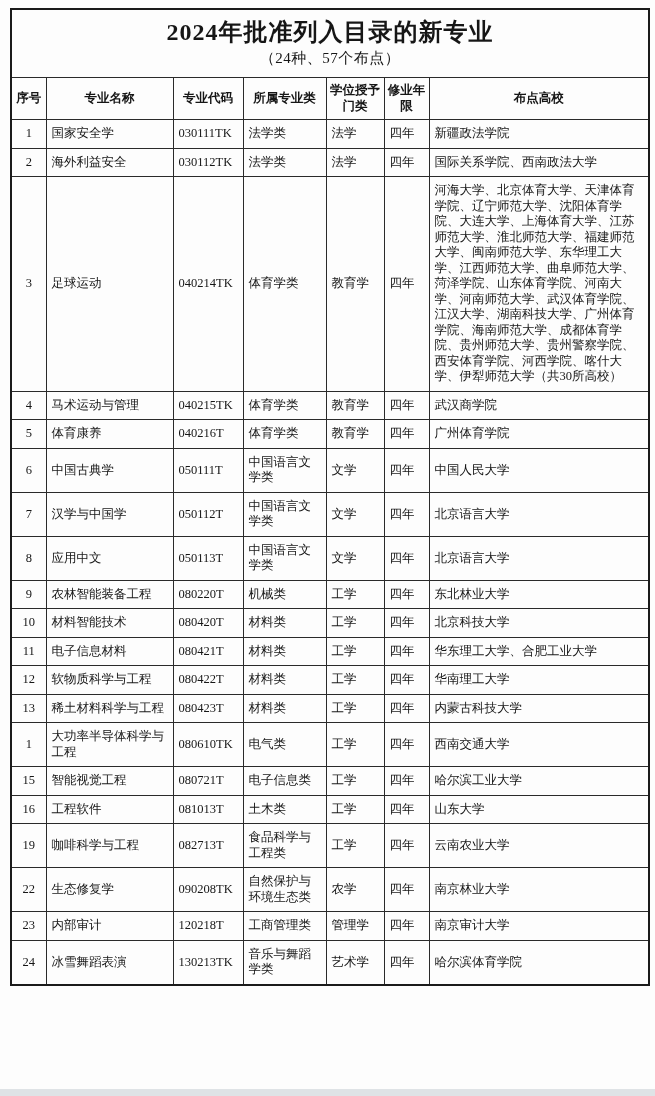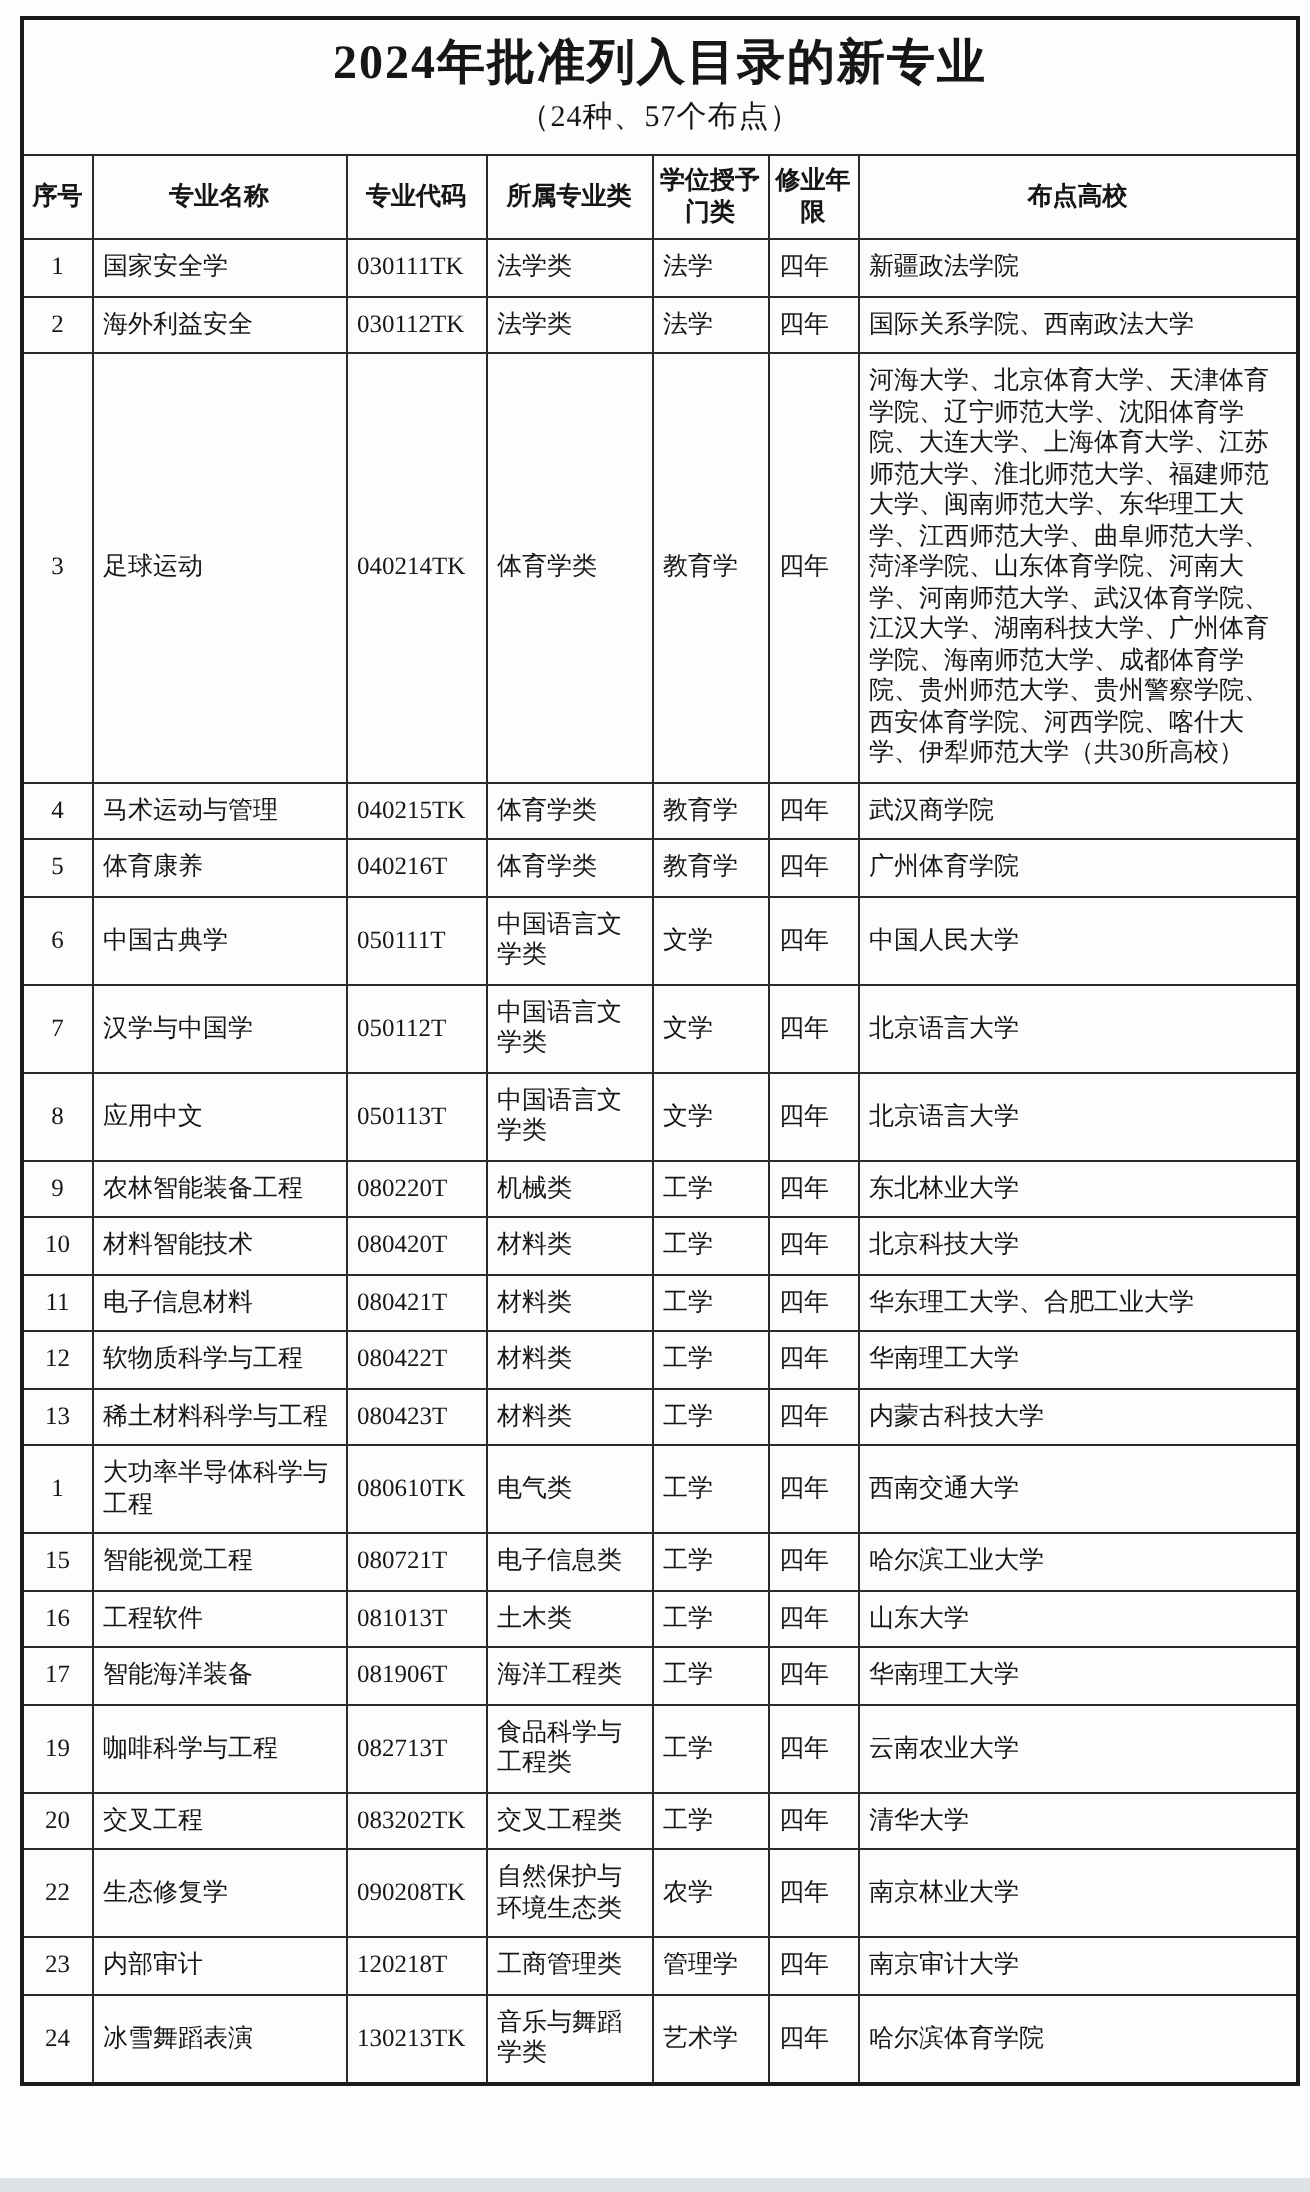--- a/index.html
+++ b/index.html
@@ -241,45 +241,27 @@
         <tr>
           <td class="c-center">16</td>
           <td>工程软件</td>
           <td>081013T</td>
           <td>土木类</td>
           <td>工学</td>
           <td>四年</td>
           <td>山东大学</td>
         </tr>
         <tr>
-          <td class="c-center">17</td>
-          <td>智能海洋装备</td>
-          <td>081906T</td>
-          <td>海洋工程类</td>
-          <td>工学</td>
-          <td>四年</td>
-          <td>华南理工大学</td>
-        </tr>
-        <tr>
           <td class="c-center">19</td>
           <td>咖啡科学与工程</td>
           <td>082713T</td>
           <td>食品科学与工程类</td>
           <td>工学</td>
           <td>四年</td>
           <td>云南农业大学</td>
-        </tr>
-        <tr>
-          <td class="c-center">20</td>
-          <td>交叉工程</td>
-          <td>083202TK</td>
-          <td>交叉工程类</td>
-          <td>工学</td>
-          <td>四年</td>
-          <td>清华大学</td>
         </tr>
         <tr>
           <td class="c-center">22</td>
           <td>生态修复学</td>
           <td>090208TK</td>
           <td>自然保护与环境生态类</td>
           <td>农学</td>
           <td>四年</td>
           <td>南京林业大学</td>
         </tr>

